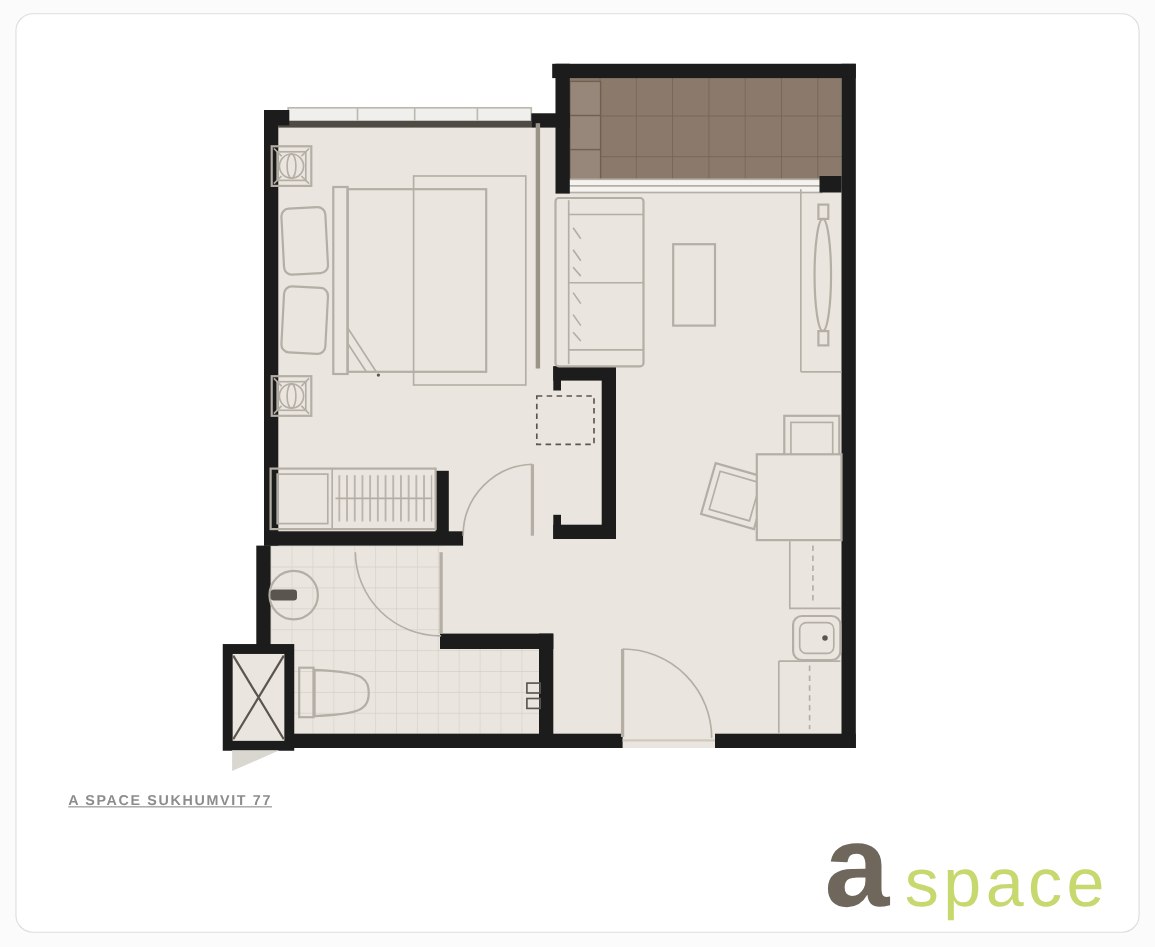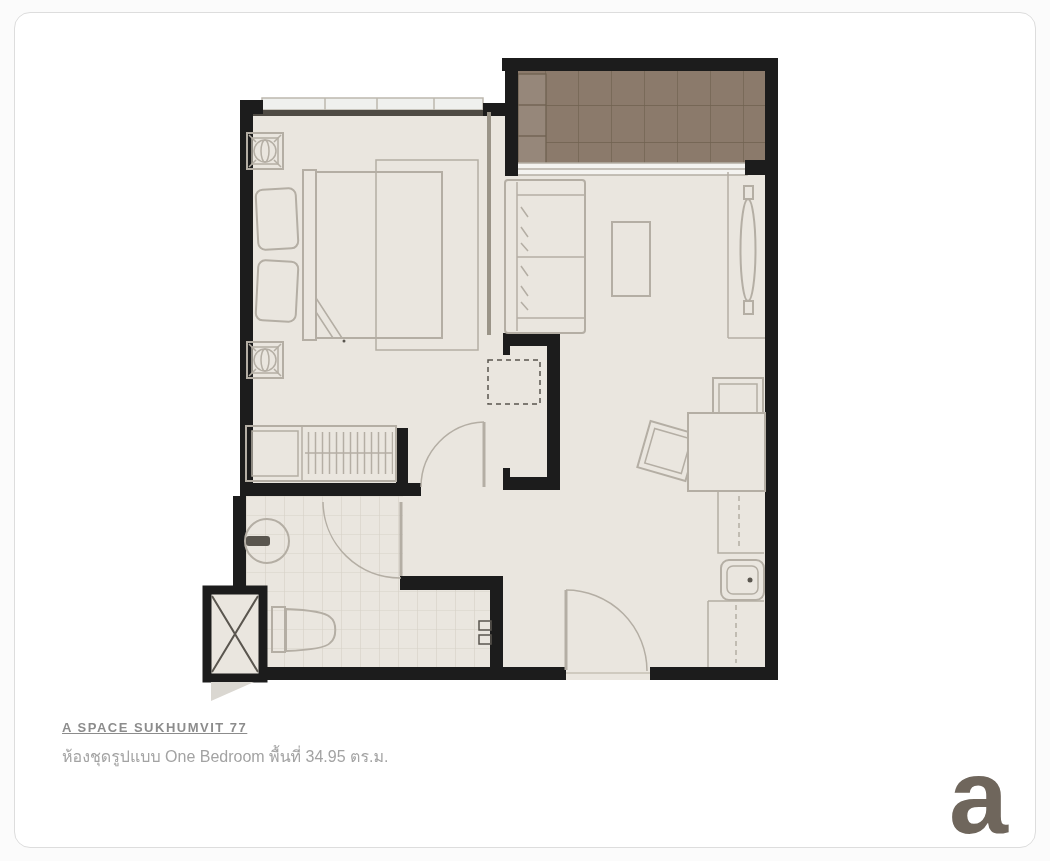--- a/index.html
+++ b/index.html
@@ -202,18 +202,18 @@
 
   <g>
     <rect x="207" y="590" width="56" height="88" class="floorfill" style="stroke:var(--wall);stroke-width:9"></rect>
     <path class="fld" d="M212,596 L258,672 M258,596 L212,672" style="stroke-width:2"></path>
     <path d="M211,682 L254,682 L211,701 Z" style="fill:var(--shaft-flap)"></path>
   </g>
 </svg>
 
 <div class="footer">
   <div class="project">A SPACE SUKHUMVIT 77</div>
-  <div class="caption">ห้องชุดรูปแบบ One Bedroom พื้นที่ 34.95 ตร.ม.</div>
 </div>
 
 <div class="logo">
   <span class="logo-a">a</span>
+  <span class="logo-word">space</span>
 </div>
 
 </body></html>

